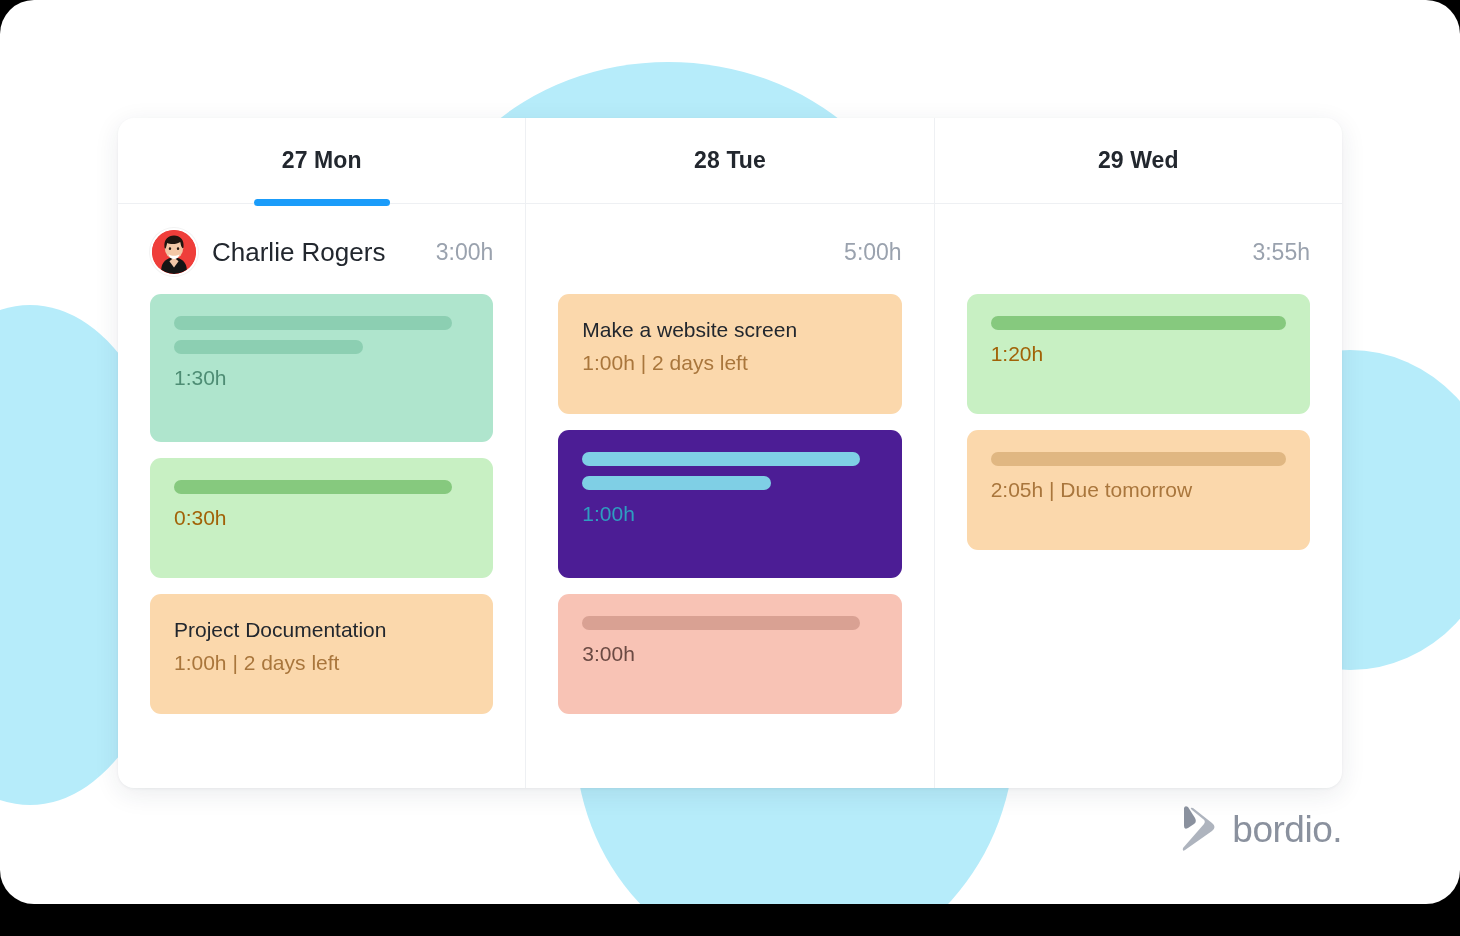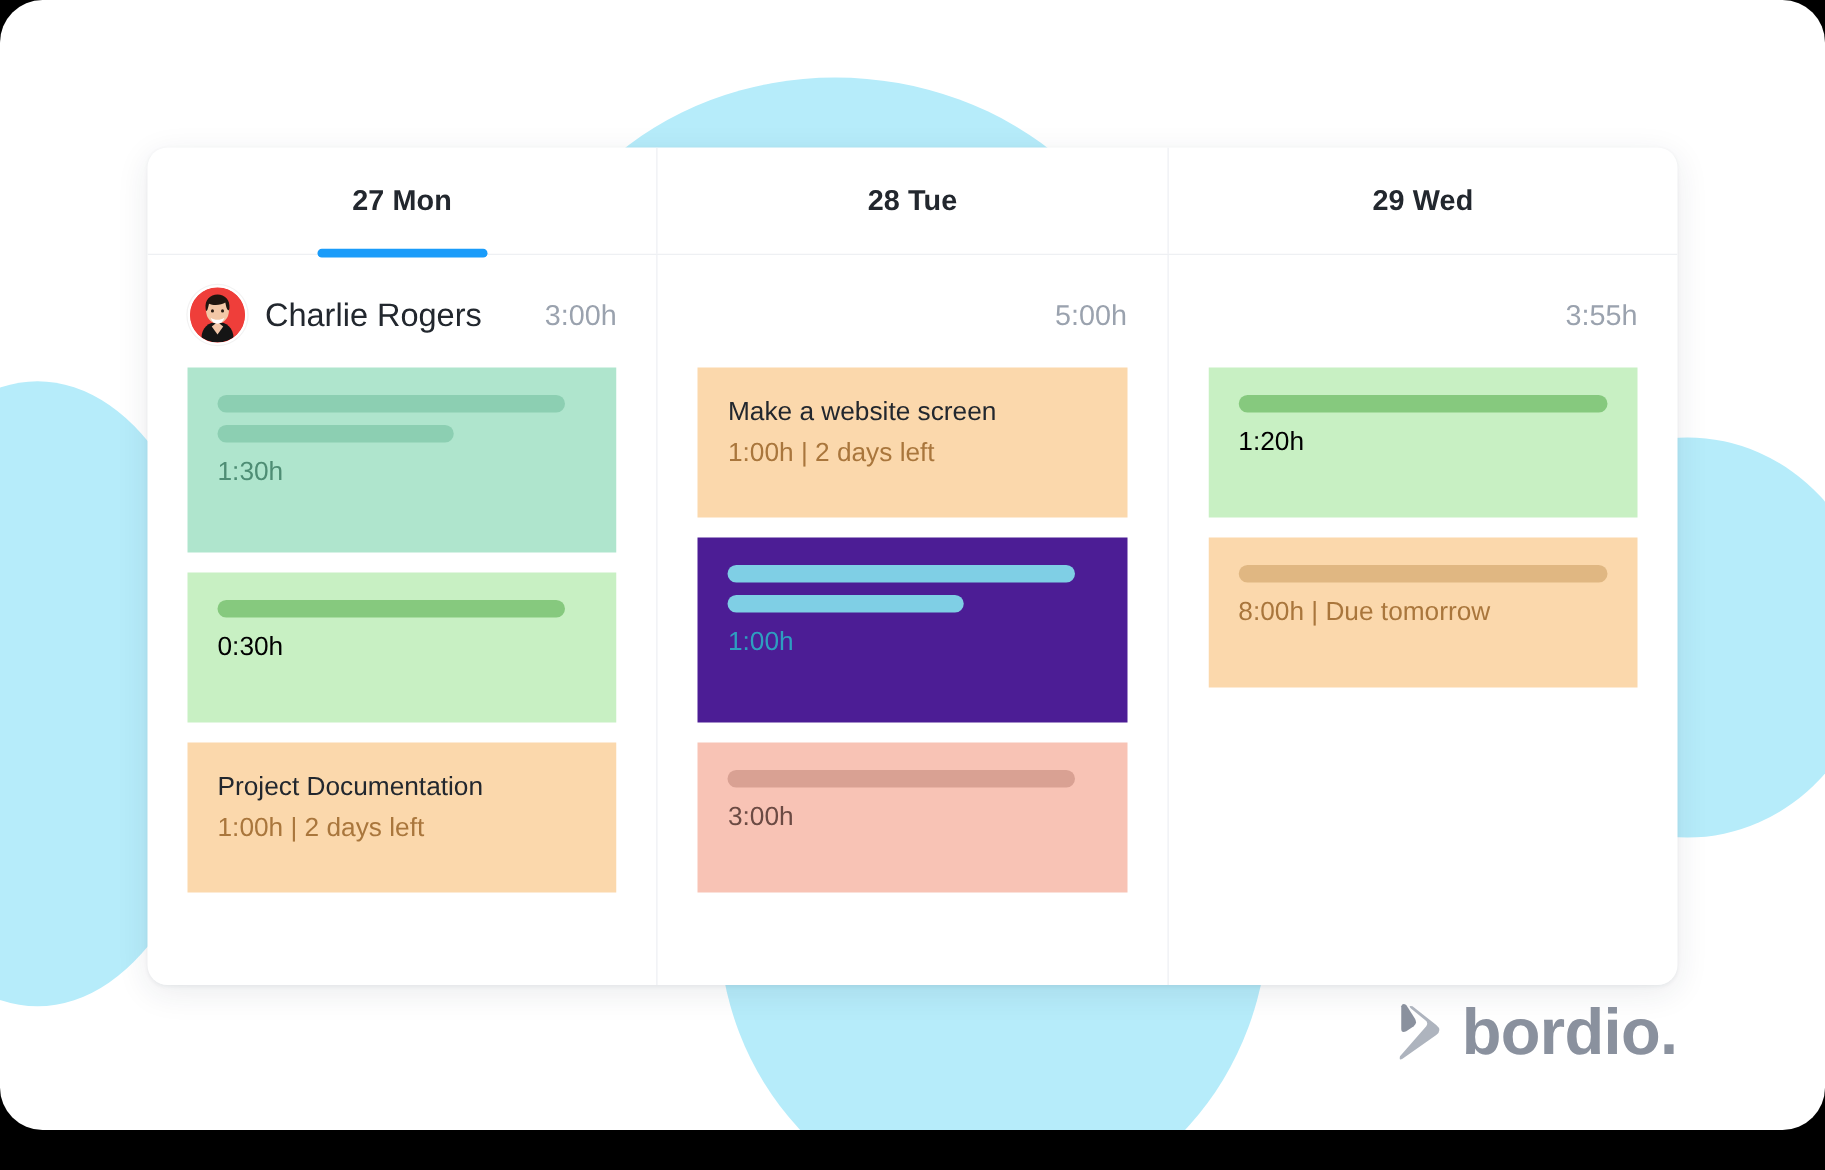--- a/index.html
+++ b/index.html
@@ -152,21 +152,21 @@
     margin-left: auto;
     font-size: 23px;
     color: #9AA2AE;
     font-weight: 400;
   }
 
   
   .tasks { display: flex; flex-direction: column; gap: 16px; }
 
   .task {
-    border-radius: 0;
+    border-radius: 11px;
     padding: 22px 24px 20px 24px;
     min-height: 90px;
     display: flex;
     flex-direction: column;
     justify-content: flex-start;
   }
 
   .task .bar {
     height: 14px;
     border-radius: 8px;
@@ -191,21 +191,21 @@
   .task.tall { min-height: 148px; }
   .task.mid  { min-height: 120px; }
 
   
   .t-teal   { background: #AFE5CD; }
   .t-teal   .bar { background: #8CCFB2; }
   .t-teal   .meta { color: #4E8D74; }
 
   .t-green  { background: #C8F0C3; }
   .t-green  .bar { background: #86C97E; }
-  .t-green  .meta { color: #000000; }
+  .t-green  .meta { color: #a16207; }
 
   .t-orange { background: #FBD8AC; }
   .t-orange .bar { background: #E0B782; }
   .t-orange .meta { color: #A9763C; }
 
   .t-blue   { background: #4c1d95; }
   .t-blue   .bar { background: #7FCFE5; }
   .t-blue   .meta { color: #2E9EC0; }
 
   .t-red    { background: #F8C3B5; }
@@ -216,22 +216,22 @@
   .logo {
     position: absolute;
     right: 118px;
     bottom: 52px;
     display: flex;
     align-items: center;
     gap: 14px;
   }
   .logo-mark { width: 38px; height: 46px; display: block; }
   .logo-text {
-    font-size: 52px;
-    font-weight: 700;
+    font-size: 37px;
+    font-weight: 400;
     color: #8A919E;
     letter-spacing: -0.5px;
     line-height: 1;
   }
 </style>
 </head>
 <body>
 
 <div class="stage">
 
@@ -345,21 +345,21 @@
 
         <div class="tasks">
 
           <div class="task t-green mid">
             <span class="bar full"></span>
             <span class="meta">1:20h</span>
           </div>
 
           <div class="task t-orange mid">
             <span class="bar full"></span>
-            <span class="meta">8:00h  | Due tomorrow</span>
+            <span class="meta">2:05h  | Due tomorrow</span>
           </div>
 
         </div>
       </div>
 
     </div>
   </div>
 
   <div class="logo">
     <svg class="logo-mark" viewBox="0 0 38 46">

